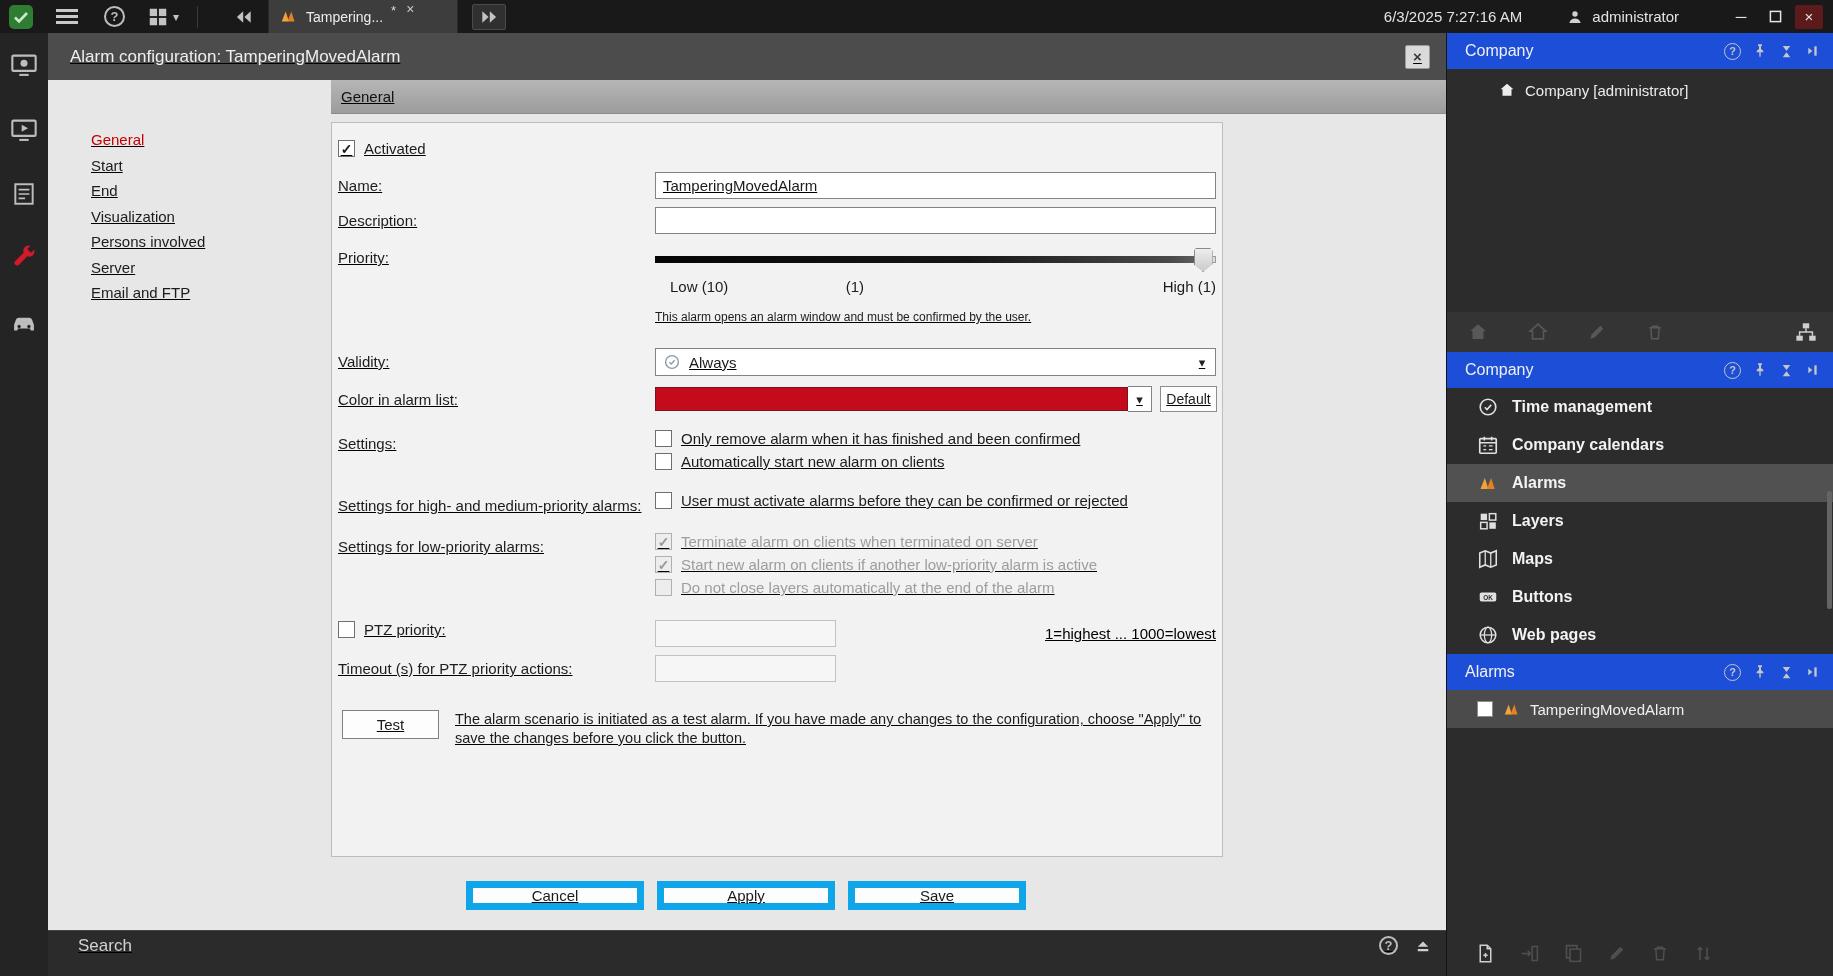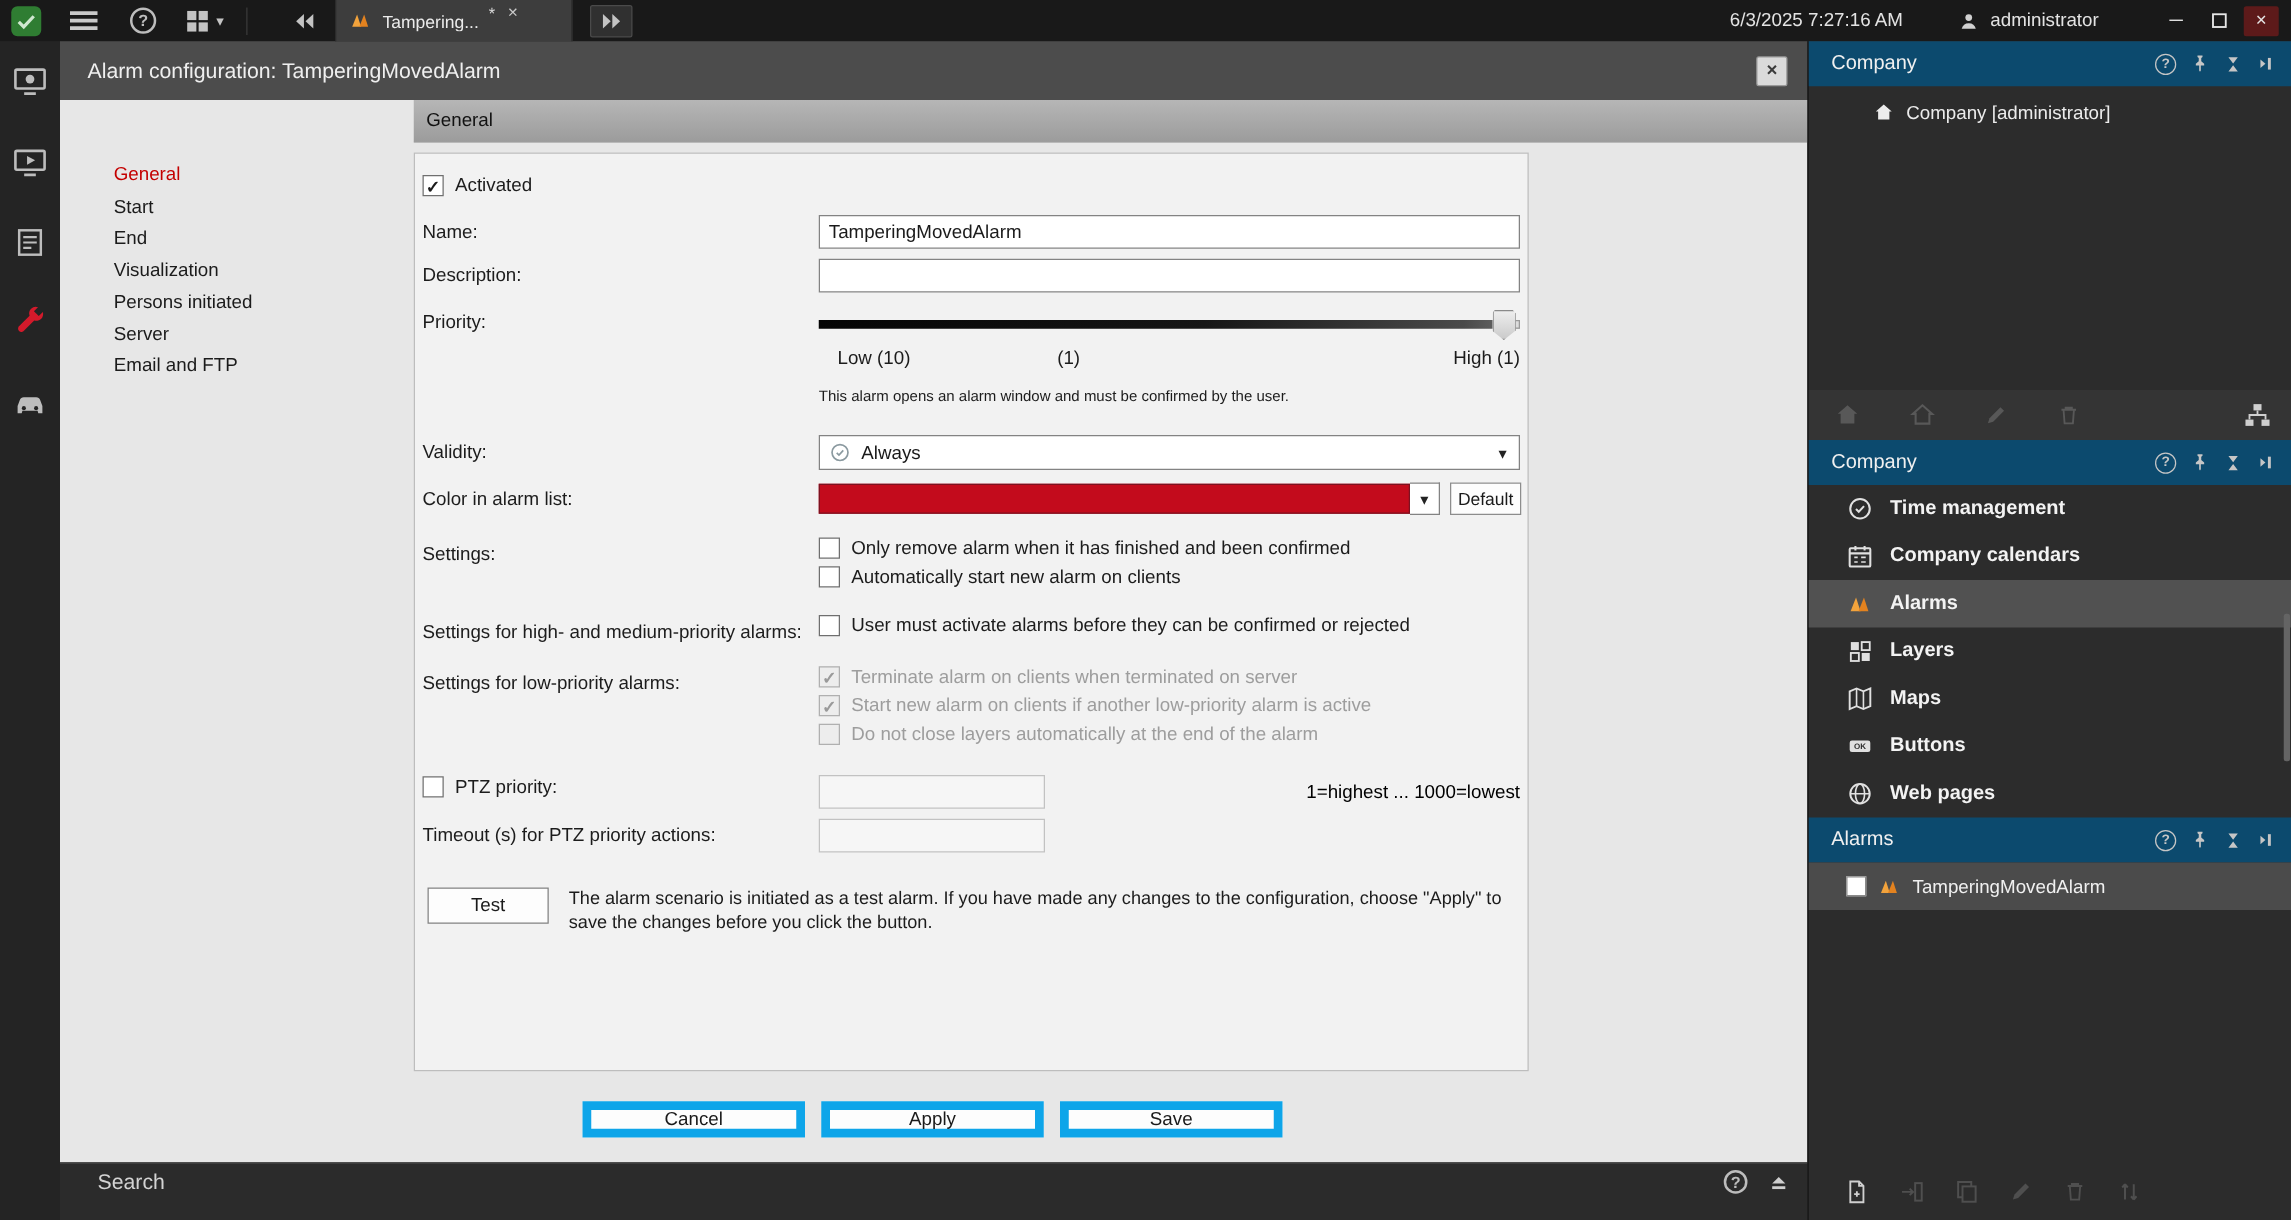--- a/index.html
+++ b/index.html
@@ -38,21 +38,21 @@
   
   .mainrow { flex:1; display:flex; min-height:0; }
 
   
   .leftstrip { width:48px; background:#242424; display:flex; flex-direction:column; align-items:center;
                padding-top:18px; gap:37px; flex:0 0 auto; }
   .leftstrip .ls-icon { color:#bdbdbd; }
   .leftstrip .ls-icon.active { color:#d31a2b; }
 
   
-  .center { width:1398px; display:flex; flex-direction:column; flex:0 0 auto; }
+  .center { width:1398px; display:flex; flex-direction:column; flex:0 0 auto;text-decoration:underline; }
 
   .dlg-titlebar { height:47px; background:#4c4c4c; display:flex; align-items:center; padding:0 16px 0 22px; flex:0 0 auto; }
   .dlg-title { color:#efefef; font-size:17px; }
   .dlg-close { margin-left:auto; width:25px; height:24px; background:#dadada; border:1px solid #9a9a9a; border-radius:2px;
                color:#3a3a3a; font-size:15px; font-weight:bold; display:flex; align-items:center; justify-content:center; }
 
   .dlg-body { flex:1; background:#e7e7e7; display:flex; min-height:0; }
   .dlg-nav { width:283px; padding:47px 0 0 43px; flex:0 0 auto; }
   .dlg-nav .nitem { font-size:15px; color:#1b1b1b; line-height:25.5px; cursor:default; }
   .dlg-nav .nitem.active { color:#c40000; }
@@ -125,21 +125,21 @@
 
   
   .searchbar { height:46px; background:#2b2b2b; border-top:1px solid #454545; display:flex; align-items:center;
                padding:0 14px 16px 30px; flex:0 0 auto; }
   .searchbar .stext { font-size:17px; color:#d3d3d3; }
   .searchbar .sicons { margin-left:auto; display:flex; align-items:center; gap:16px; color:#cfcfcf; }
 
   
   .sidebar { width:387px; background:#2c2c2c; border-left:1px solid #141414; display:flex; flex-direction:column;
              color:#f0f0f0; flex:0 0 auto; position:relative; }
-  .side-header { height:36px; background:#0c4a6e; display:flex; align-items:center; padding:0 12px 0 18px;
+  .side-header { height:36px; background:#1d4ed8; display:flex; align-items:center; padding:0 12px 0 18px;
                  font-size:16px; flex:0 0 auto; }
   .side-header .hicons { margin-left:auto; display:flex; align-items:center; gap:11px; color:#c6c6c6; }
   .hicon { display:flex; align-items:center; justify-content:center; }
   .helpsm { width:17px; height:17px; border:1.5px solid #c6c6c6; border-radius:50%; font-size:11px; font-weight:bold;
             display:flex; align-items:center; justify-content:center; color:#c6c6c6; }
   .tree { height:243px; padding:12px 0 0 51px; flex:0 0 auto; }
   .tree-item { display:flex; align-items:center; gap:9px; font-size:15px; color:#ececec; }
   .tree-toolbar { height:40px; background:#343434; display:flex; align-items:center; gap:38px; padding:0 16px 0 20px; flex:0 0 auto; }
   .tt-icon { color:#585858; }
   .tt-icon.on { color:#cfcfcf; }
@@ -277,21 +277,21 @@
         <span class="dlg-title">Alarm configuration: TamperingMovedAlarm</span>
         <span class="dlg-close">×</span>
       </div>
 
       <div class="dlg-body">
         <nav class="dlg-nav">
           <div class="nitem active">General</div>
           <div class="nitem">Start</div>
           <div class="nitem">End</div>
           <div class="nitem">Visualization</div>
-          <div class="nitem">Persons initiated</div>
+          <div class="nitem">Persons involved</div>
           <div class="nitem">Server</div>
           <div class="nitem">Email and FTP</div>
         </nav>
 
         <div class="dlg-main">
           <div class="sec-header">General</div>
 
           <div class="form-panel">
 
             <div class="frow mb14">

